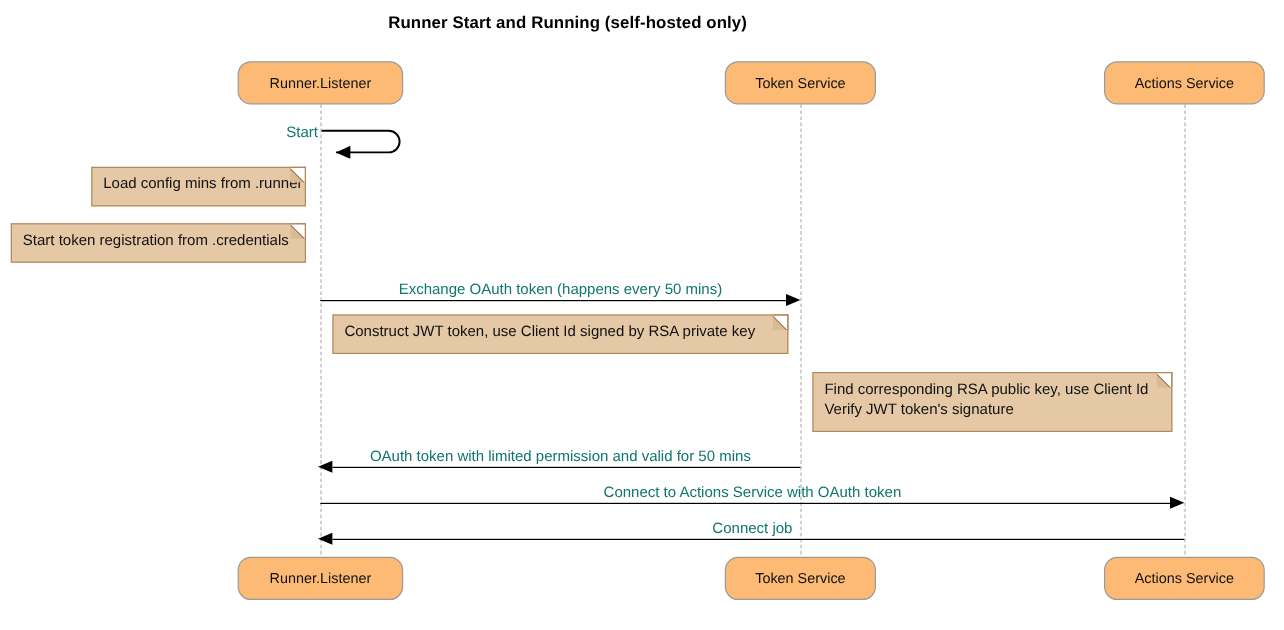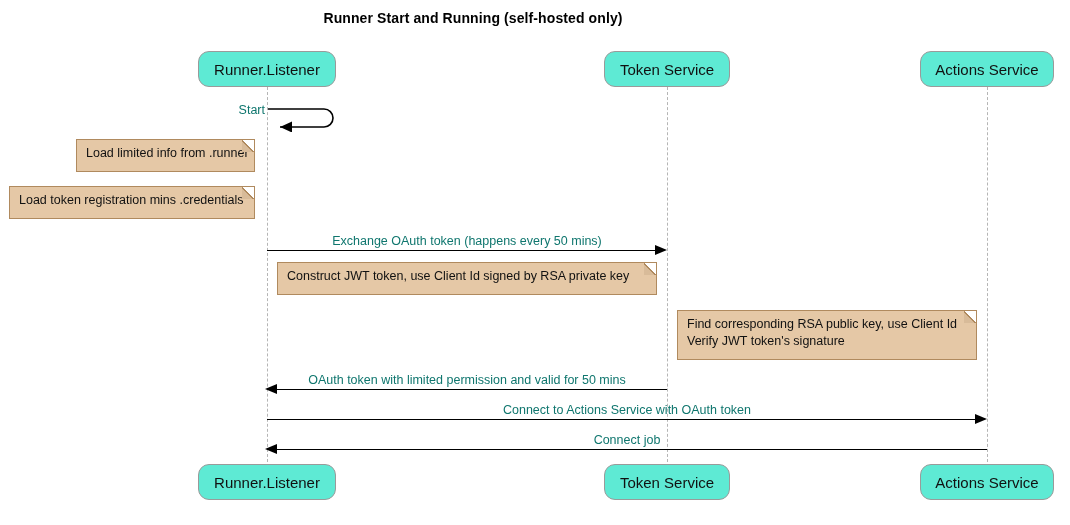--- a/index.html
+++ b/index.html
@@ -33,27 +33,27 @@
     font-weight: bold;
     color: #000000;
     letter-spacing: 0.1px;
   }
 
   
   .participant {
     position: absolute;
     height: 36px;
     border-radius: 11px;
-    background: #5eead4;
+    background: #fdba74;
     border: 1px solid #9a9a9a;
     box-sizing: border-box;
     display: flex;
     align-items: center;
     justify-content: center;
-    font-size: 15px;
+    font-size: 12px;
     color: #111111;
     white-space: nowrap;
   }
 
   
   .lifeline {
     position: absolute;
     width: 0;
     border-left: 1px dashed #b5b5b5;
   }
@@ -150,23 +150,23 @@
   </div>
 
   <div class="msg-label" style="left:215px; top:103px; width:50px; text-align:right;">Start</div>
   <div class="selfloop" style="left:266px; top:104px;">
     <svg width="80" height="28" viewBox="0 0 80 28">
       <path d="M 2,5 L 58,5 A 9,9 0 0 1 58,23 L 14,23" fill="none" stroke="#000000" stroke-width="1.6"></path>
       <polygon points="14,23 26,17.5 26,28.5" fill="#000000"></polygon>
     </svg>
   </div>
 
-  <div class="note" style="left:76px; top:139px; width:179px; height:33px;">Load limited info from .runner</div>
+  <div class="note" style="left:76px; top:139px; width:179px; height:33px;">Load config mins from .runner</div>
 
-  <div class="note" style="left:9px; top:186px; width:246px; height:33px;">Load token registration mins .credentials</div>
+  <div class="note" style="left:9px; top:186px; width:246px; height:33px;">Start token registration from .credentials</div>
 
   <div class="msg-label" style="left:267px; top:234px; width:400px;">Exchange OAuth token (happens every 50 mins)</div>
   <div class="msg-line" style="left:267px; top:250px; width:390px;"></div>
   <div class="arrowhead right" style="left:655px; top:244.5px;"></div>
 
   <div class="note" style="left:677px; top:310px; width:300px; height:50px;">Find corresponding RSA public key, use Client Id
 Verify JWT token's signature</div>
 
   <div class="note" style="left:277px; top:262px; width:380px; height:33px;">Construct JWT token, use Client Id signed by RSA private key</div>
 

